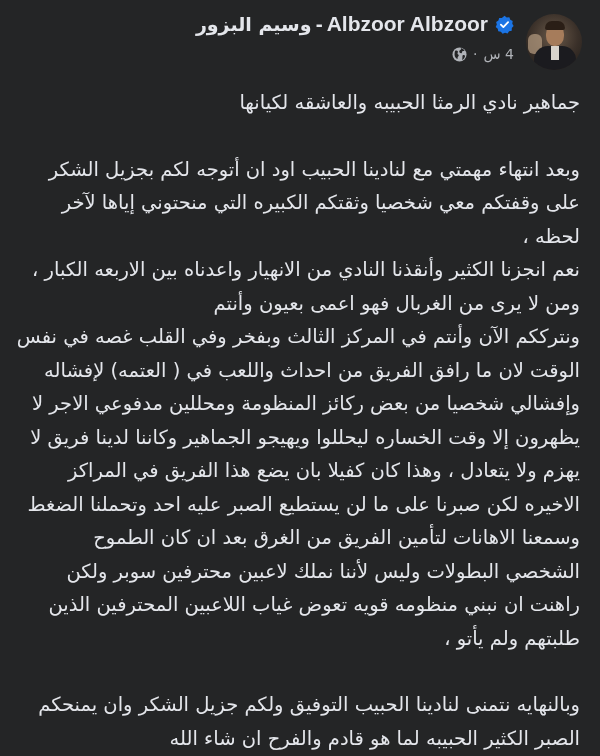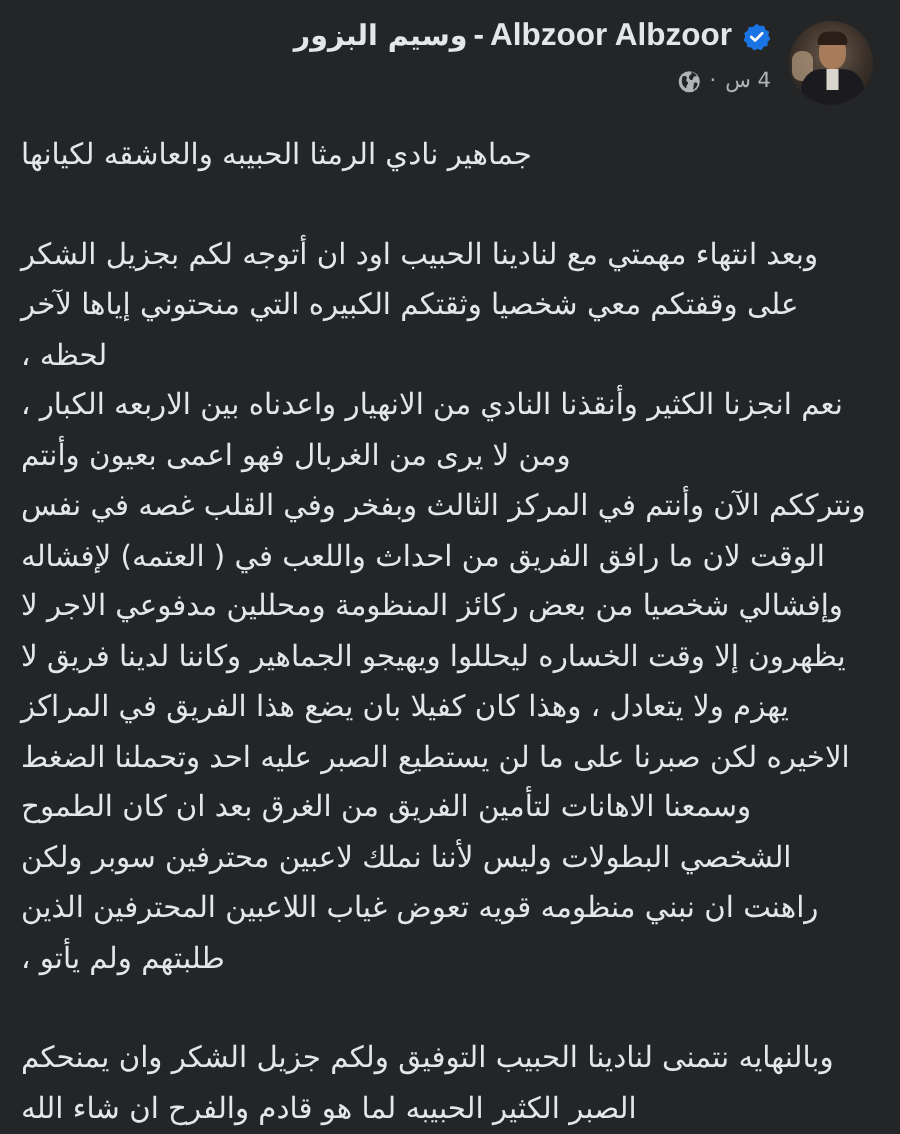--- a/index.html
+++ b/index.html
@@ -121,21 +121,21 @@
       width: 15px;
       height: 15px;
       display: inline-block;
     }
     .post-body {
       position: absolute;
       top: 86px;
       right: 20px;
       left: 14px;
       direction: rtl;
-      text-align: left;
+      text-align: right;
       font-family: "DejaVu Sans", sans-serif;
       font-size: 19.5px;
       line-height: 33.5px;
       color: #e4e6eb;
     }
     .post-body p {
       margin: 0;
     }
     .para-gap {
       height: 33px;

